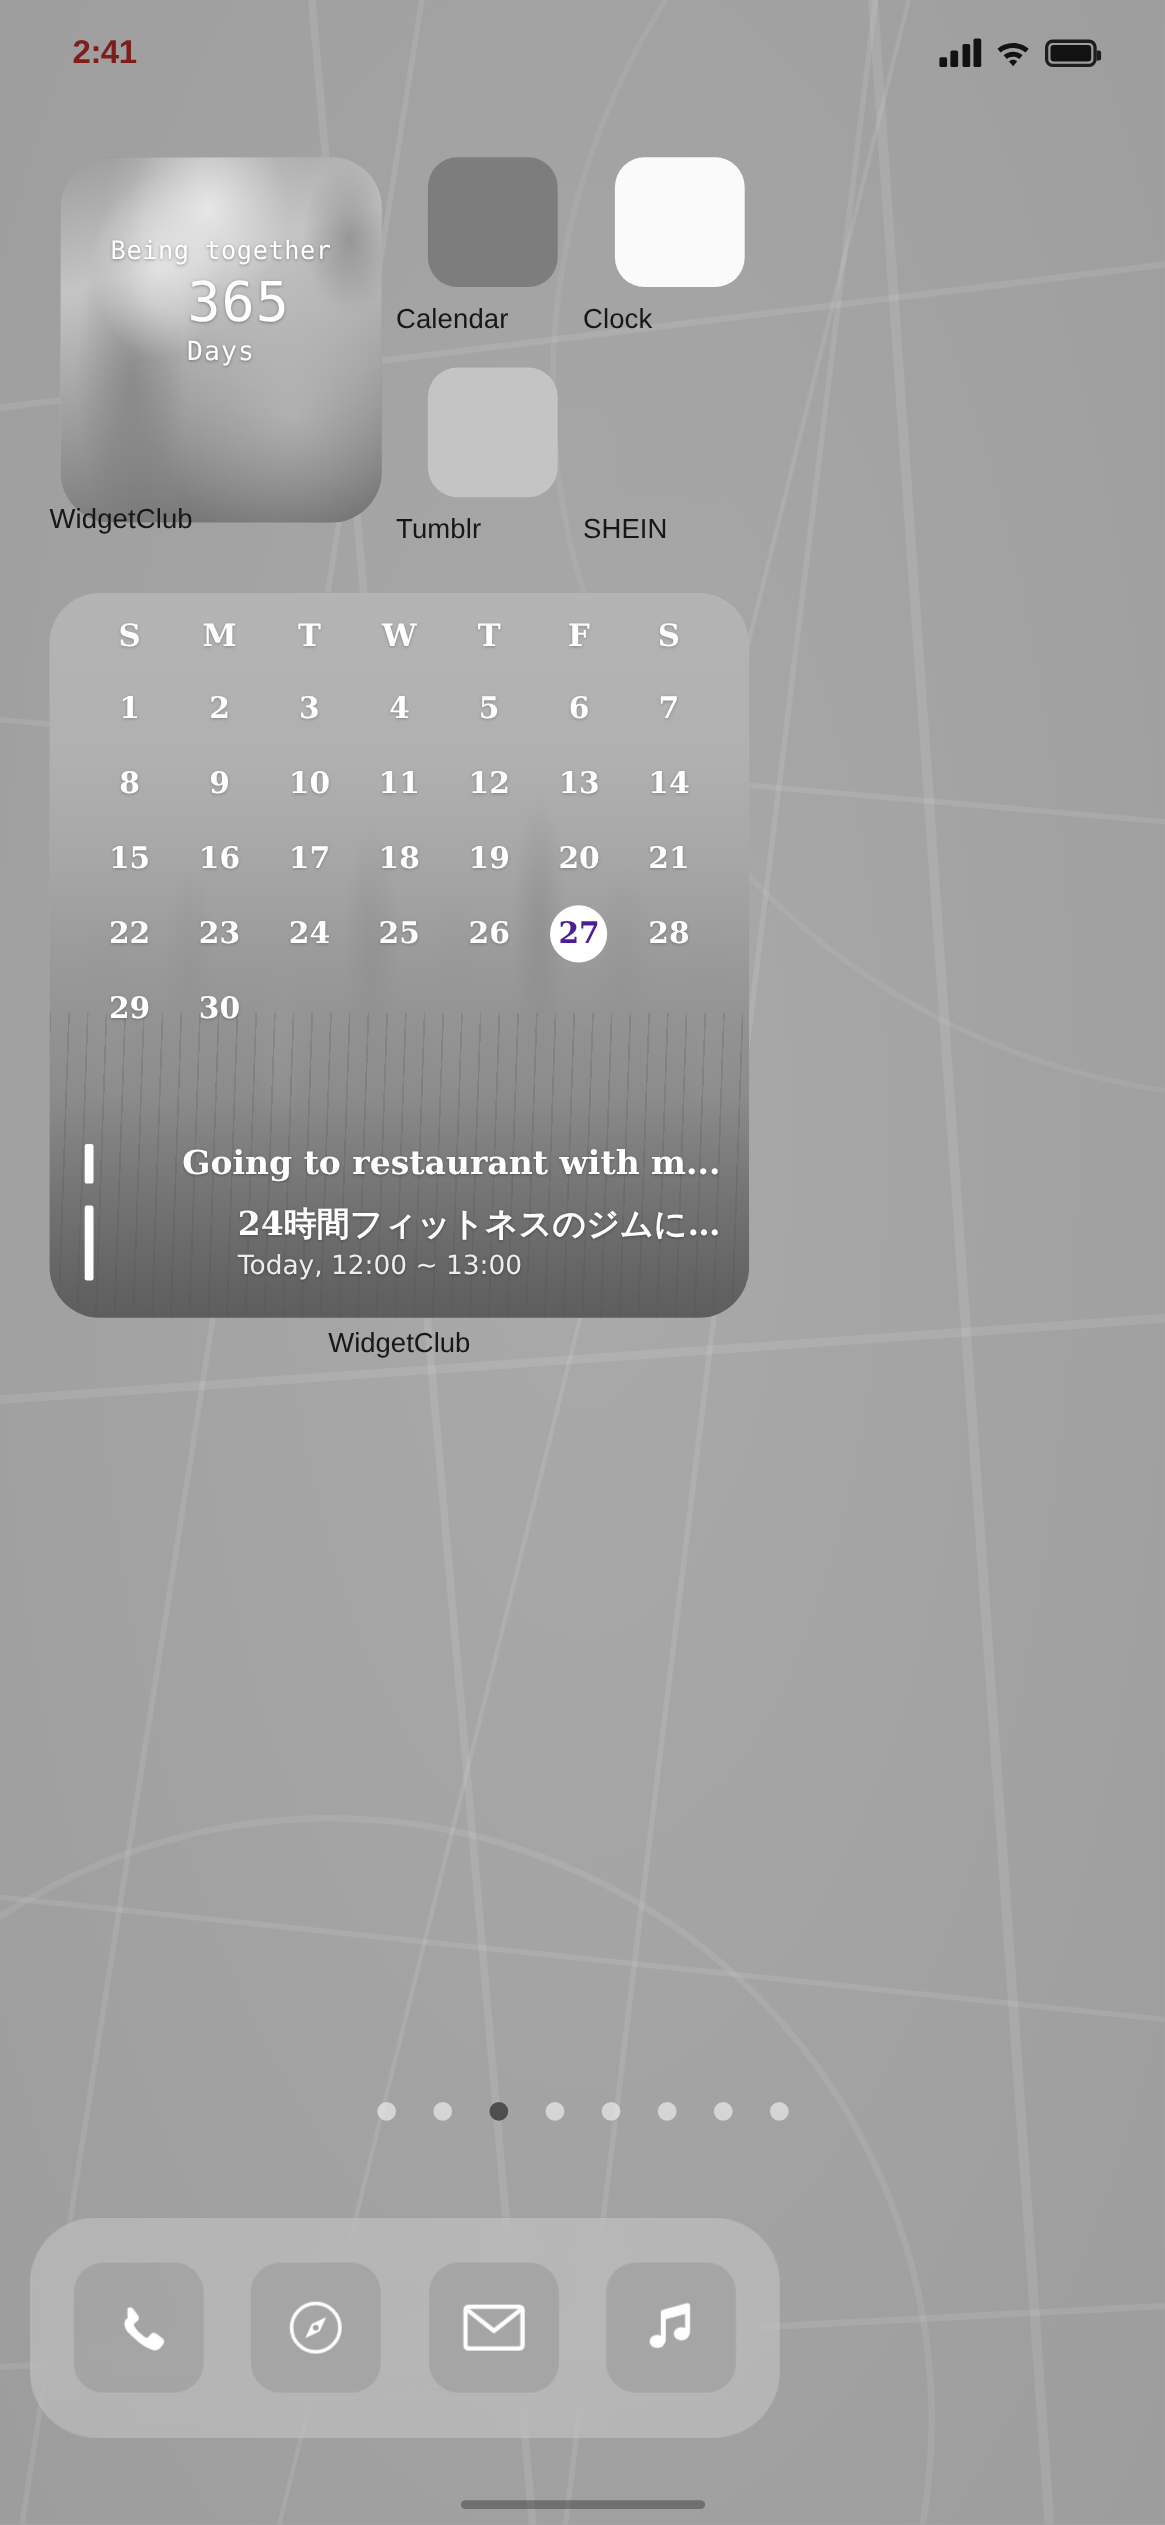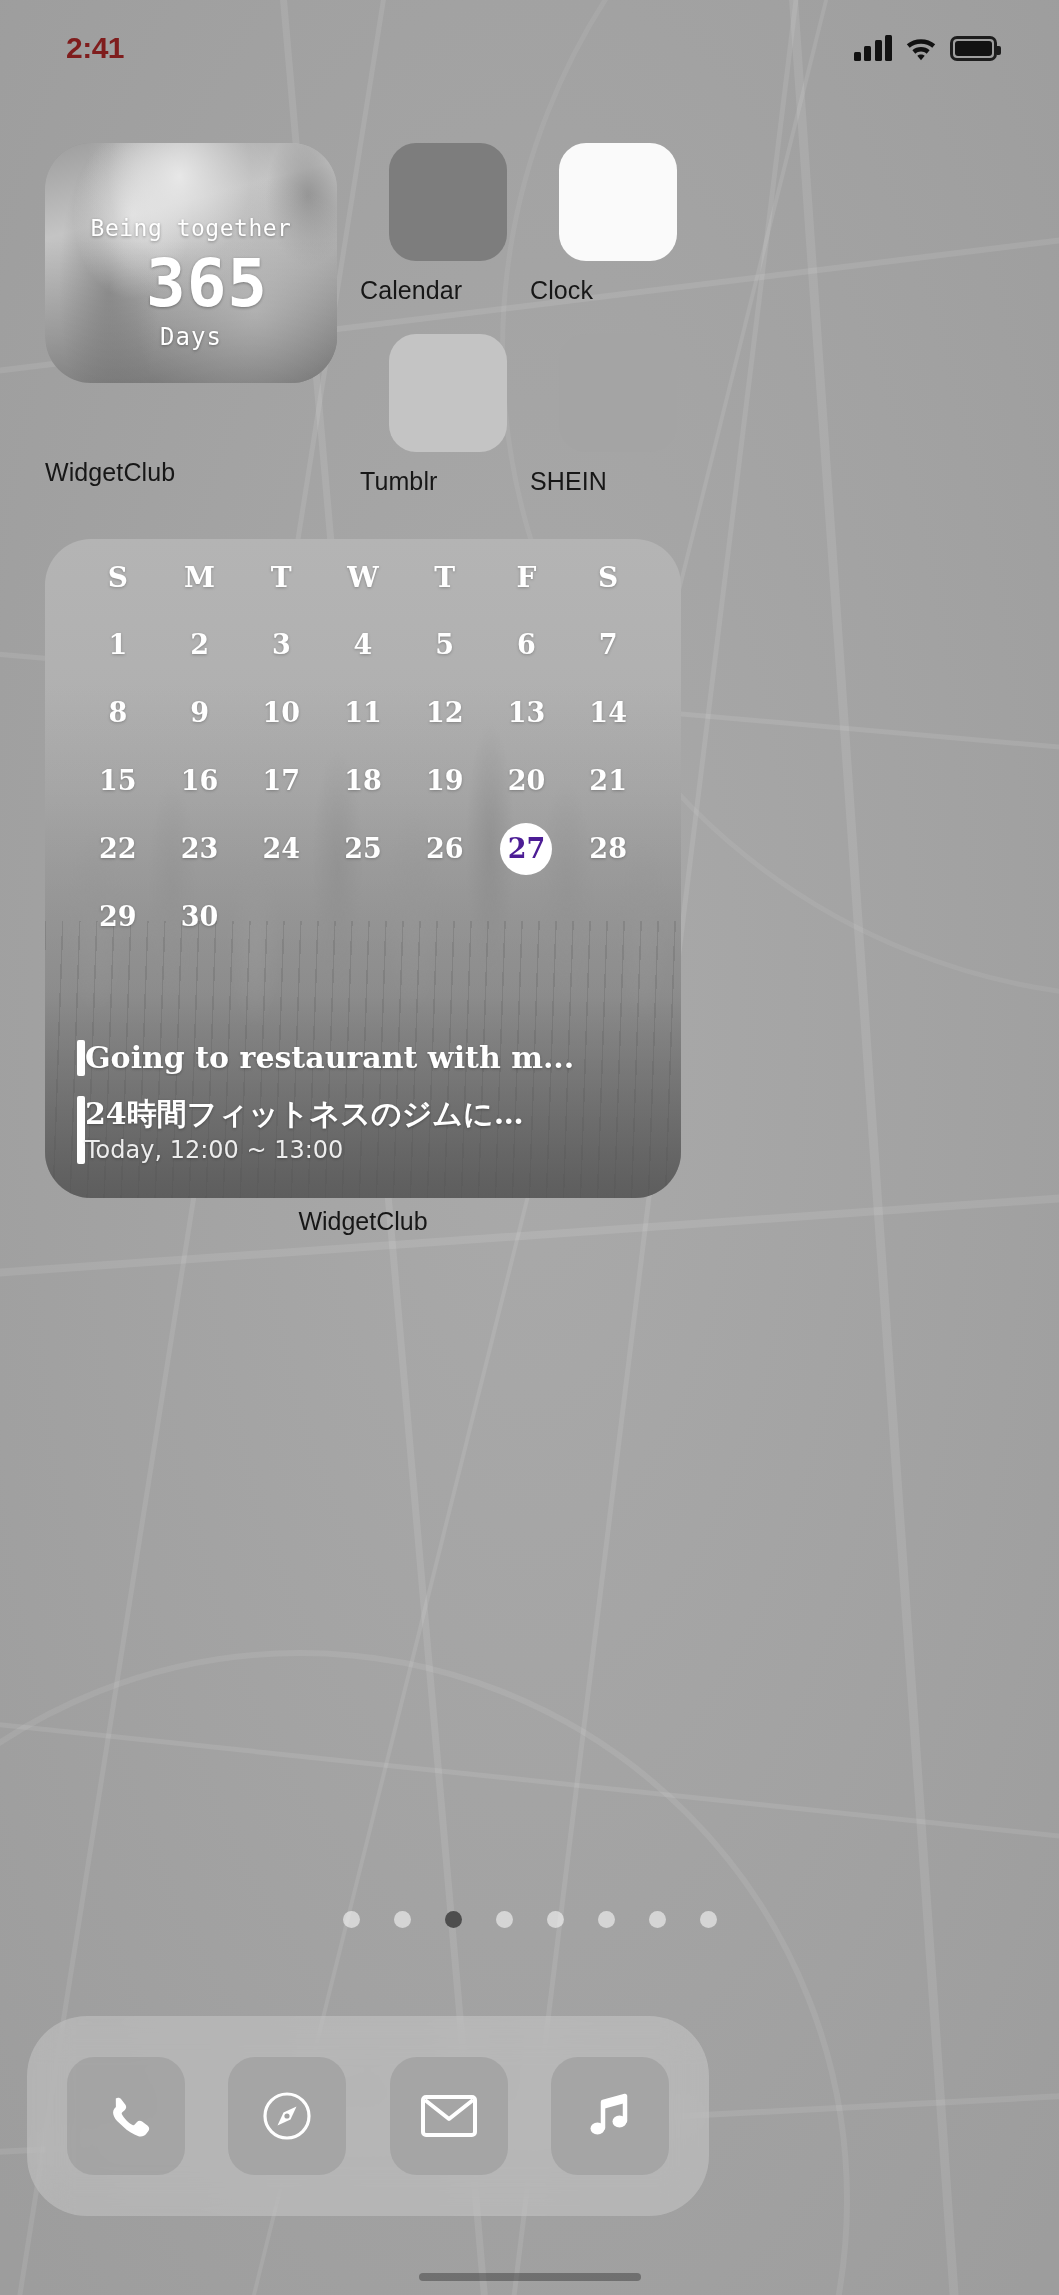--- a/index.html
+++ b/index.html
@@ -81,22 +81,22 @@
     content: ""; position: absolute; right: -7px; top: 7px;
     width: 4px; height: 9px; background: #1d1d1d; border-radius: 0 2px 2px 0;
   }
   .battery .fill { height: 100%; background: #121212; border-radius: 3px; }
 
   
   #home { position: absolute; inset: 0; z-index: 10; }
 
   
   #photo-widget {
-    position: absolute; left: 45px; top: 143px;
-    width: 292px; height: 240px;
+    position: absolute; left: 55px; top: 143px;
+    width: 292px; height: 332px;
     border-radius: 46px; overflow: hidden;
     background: linear-gradient(150deg, #8e8e8e 0%, #b8b8b8 35%, #9a9a9a 70%, #7e7e7e 100%);
   }
   #photo-widget .portrait {
     position: absolute; inset: 0;
     background:
       radial-gradient(ellipse 120px 150px at 46% 14%, rgba(235,235,235,0.92) 0%, rgba(200,200,200,0.2) 60%, transparent 78%),
       radial-gradient(ellipse 85px 120px at 30% 30%, rgba(245,245,245,0.75) 0%, transparent 70%),
       radial-gradient(ellipse 70px 200px at 22% 60%, rgba(120,120,120,0.55) 0%, transparent 72%),
       radial-gradient(ellipse 160px 180px at 72% 70%, rgba(205,205,205,0.65) 0%, transparent 75%),
@@ -107,21 +107,21 @@
     position: absolute; inset: 0;
     background: linear-gradient(to bottom, rgba(0,0,0,0) 40%, rgba(0,0,0,0.12) 100%);
   }
   #photo-widget .pw-text {
     position: absolute; left: 0; right: 0; top: 72px;
     text-align: center; color: #ffffff;
     font-family: "DejaVu Sans Mono", "Liberation Mono", monospace;
     text-shadow: 0 1px 3px rgba(0,0,0,0.35);
   }
   #photo-widget .pw-caption { font-size: 23px; letter-spacing: 0.5px; font-weight: 400; }
-  #photo-widget .pw-count   { font-size: 66px; font-weight: 700; line-height: 1.12; margin-top: 6px; letter-spacing: 1px; padding-left: 32px; }
+  #photo-widget .pw-count   { font-size: 50px; font-weight: 400; line-height: 1.12; margin-top: 6px; letter-spacing: 1px; padding-left: 32px; }
   #photo-widget .pw-unit    { font-size: 24px; letter-spacing: 1px; margin-top: 2px; }
 
   
   .app-cell { position: absolute; width: 176px; text-align: left; }
   .app-icon {
     width: 118px; height: 118px; border-radius: 27px;
     margin: 0 auto; display: block;
   }
   .app-label {
     margin-top: 15px; font-size: 25px; color: #171717;
@@ -184,21 +184,21 @@
   }
   .cal-grid .day .pill {
     display: inline-block; width: 52px; height: 52px;
     line-height: 52px; border-radius: 50%;
   }
   .cal-grid .day.today .pill {
     background: #ffffff; color: #4c1d95; text-shadow: none;
   }
 
   .cal-events { position: absolute; left: 32px; right: 26px; bottom: 34px; }
-  .cal-event { display: flex; margin-bottom: 20px; }
+  .cal-event { display: flex; margin-bottom: 20px; justify-content: space-between; }
   .cal-event:last-child { margin-bottom: 0; }
   .cal-event .bar {
     width: 8px; border-radius: 2px; background: #ffffff; flex: 0 0 8px;
     align-self: stretch;
   }
   .cal-event .etext { min-width: 0; }
   .cal-event .etitle {
     color: #ffffff; font-size: 30px; font-weight: 700;
     font-family: "DejaVu Serif", "Liberation Serif", serif;
     white-space: nowrap; overflow: hidden;

